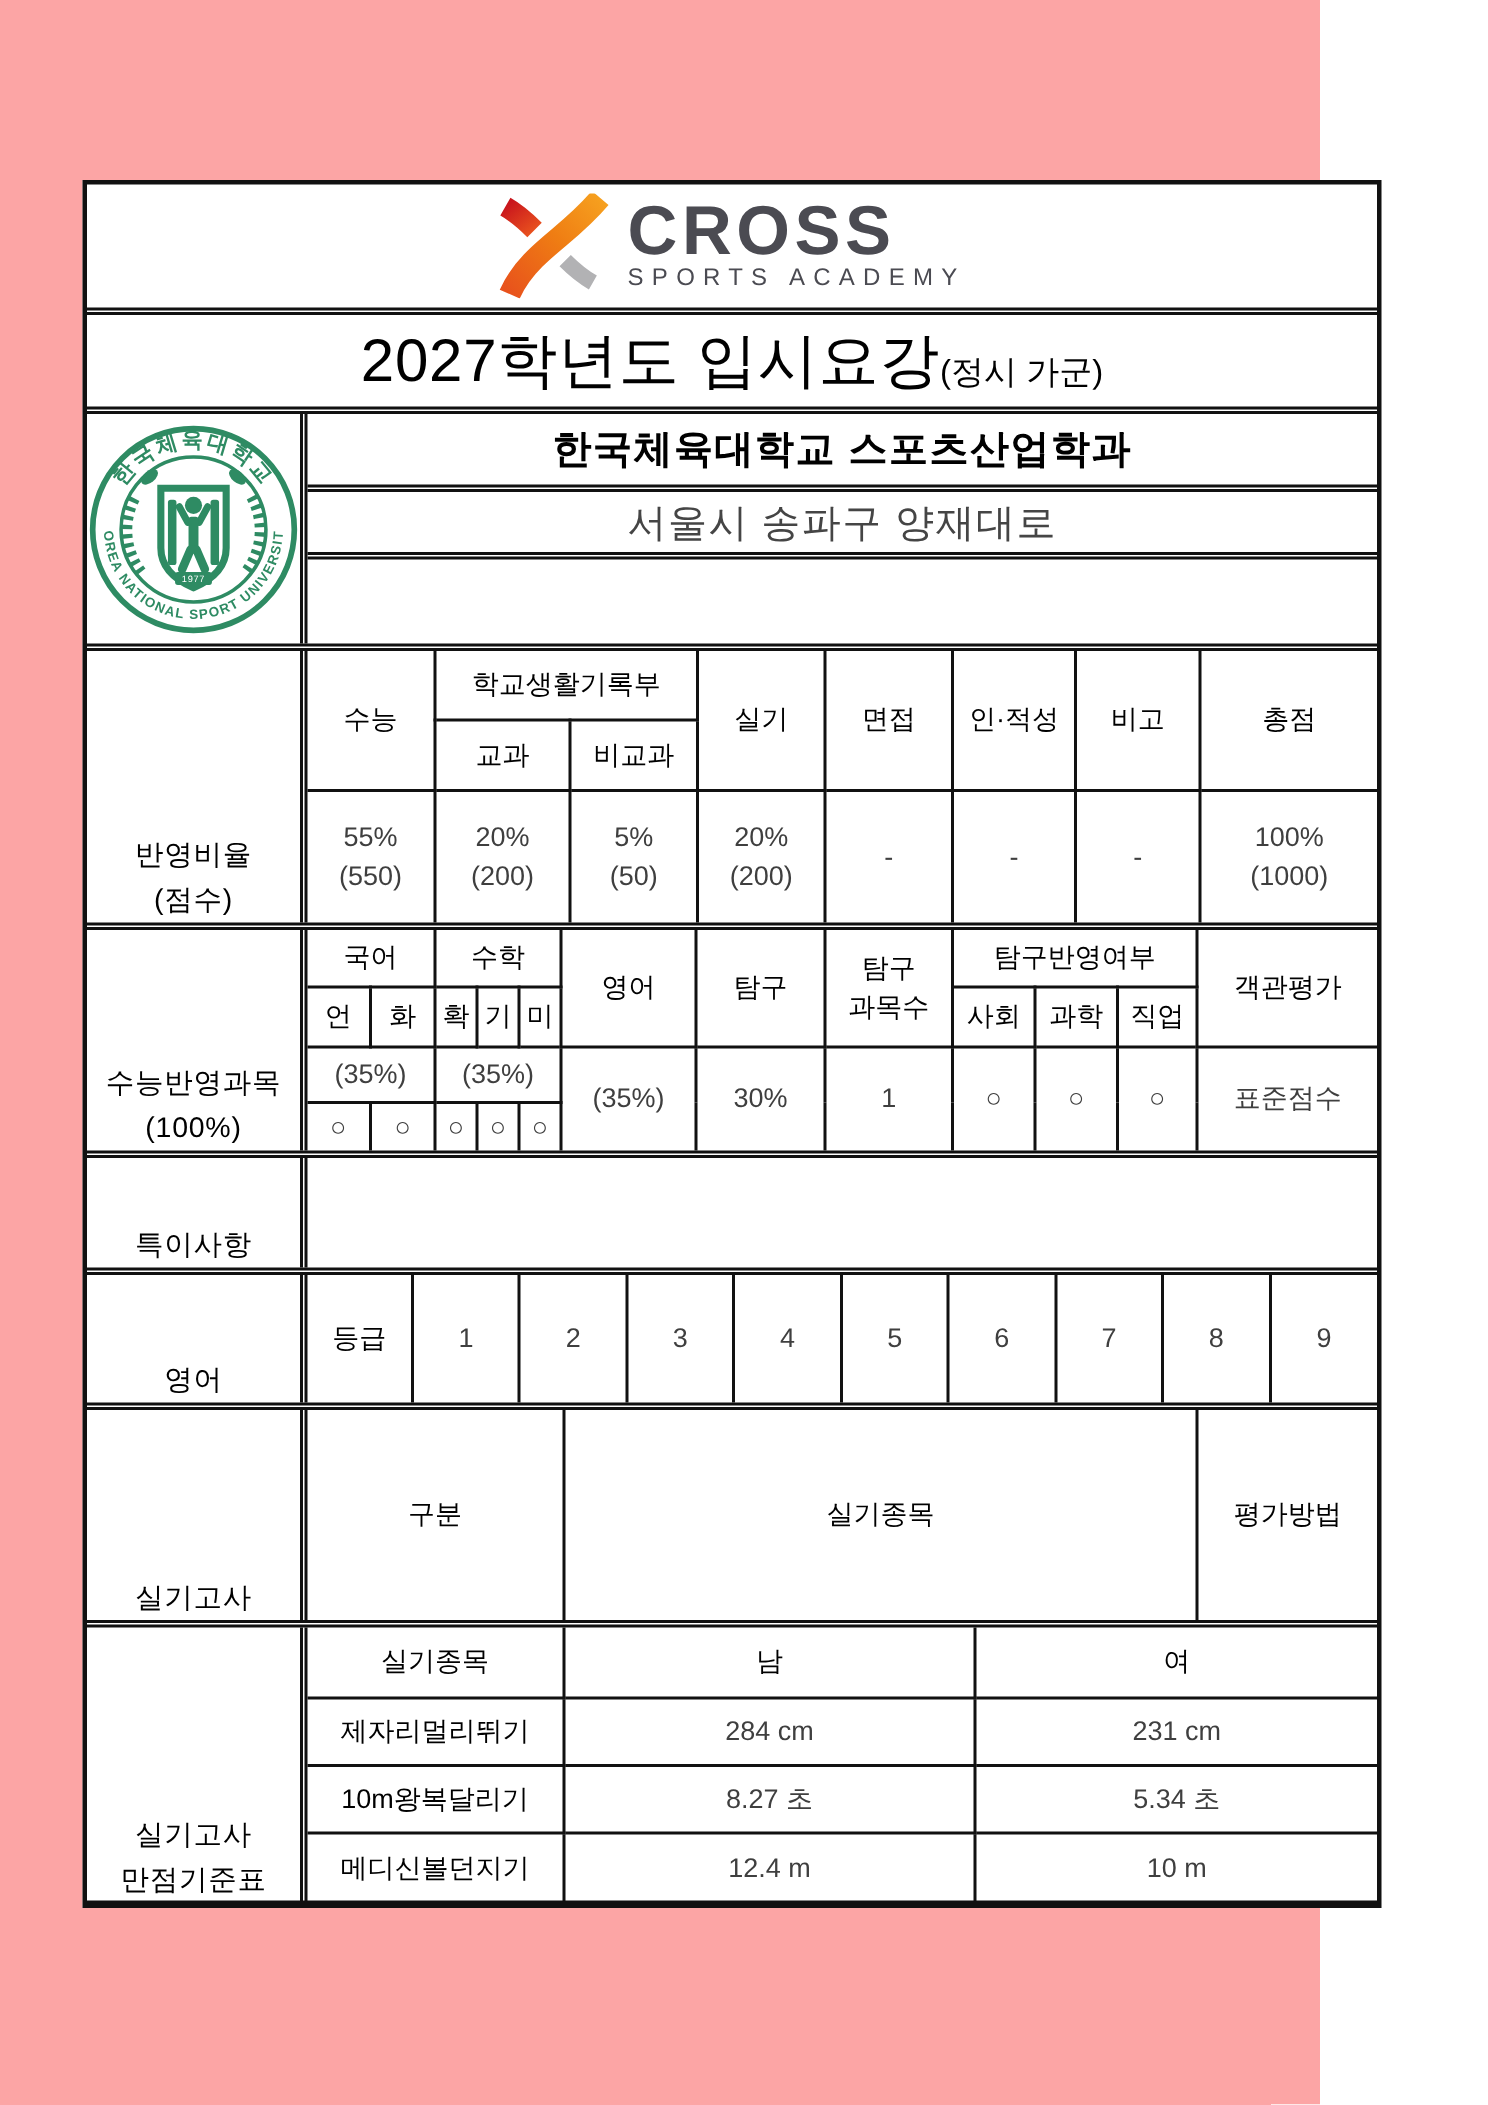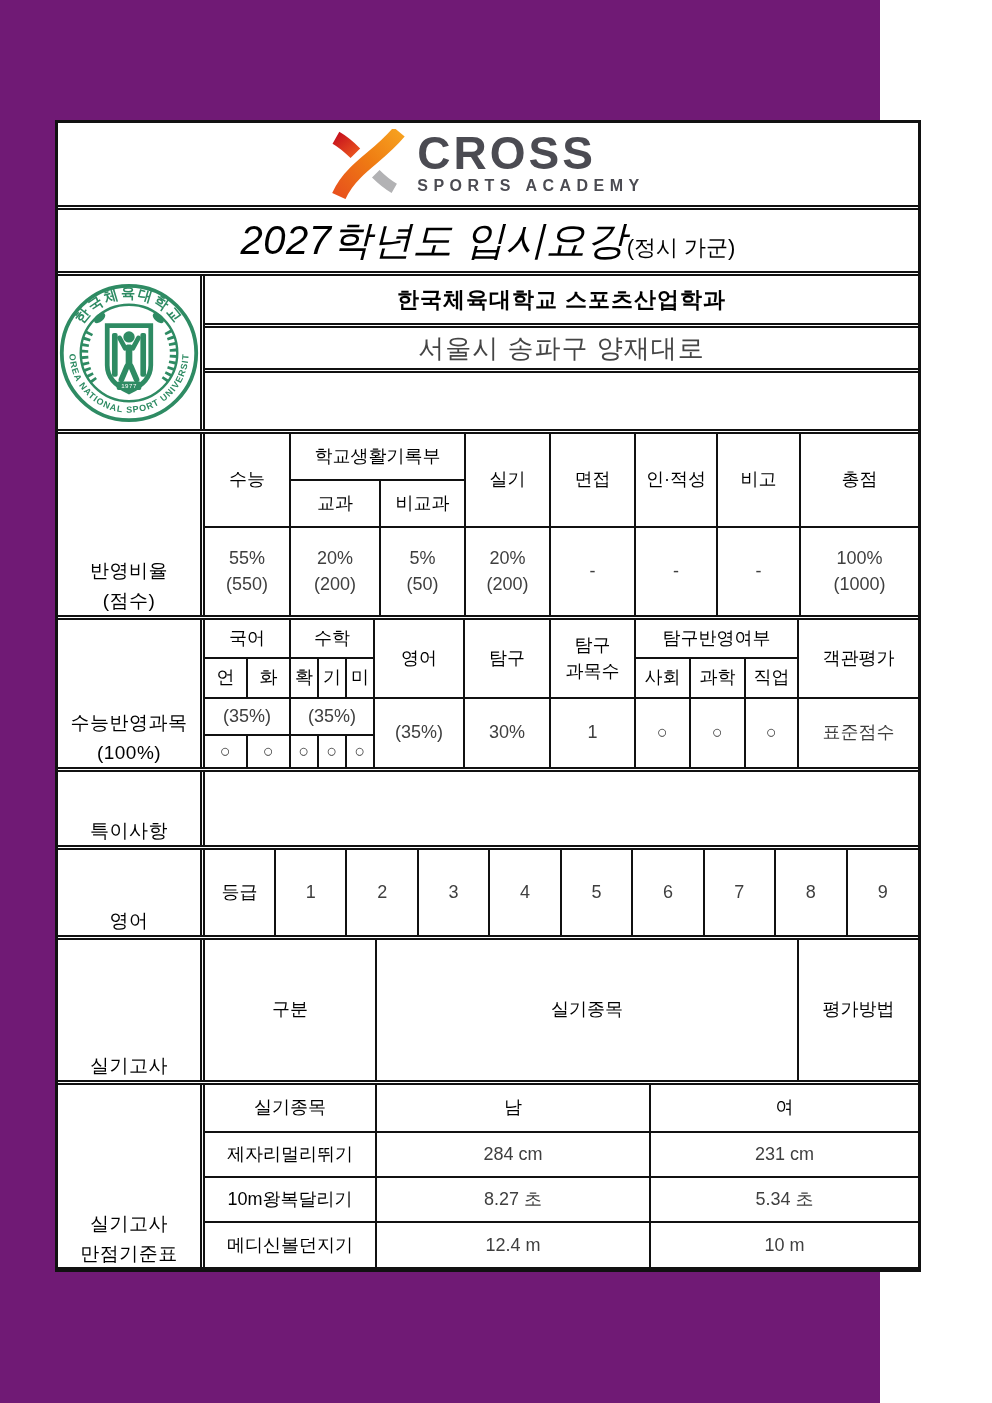--- a/index.html
+++ b/index.html
@@ -1,58 +1,58 @@
 <!DOCTYPE html>
 <html><head>
 <meta charset="utf-8">
 <style>
   * { box-sizing: border-box; margin: 0; padding: 0; }
   html,body { background:#ffffff; }
   .page {
     position: relative;
     width: 880px; height: 1403px;
-    background: #701a75;
+    background: #fca5a5;
     font-family: "Liberation Sans", "DejaVu Sans", sans-serif;
     color:#000;
   }
   .doc {
     position:absolute; left:55px; top:120px;
     width:866px; height:1152px;
     border:3px solid #111; border-bottom-width:5px;
     display:flex; flex-direction:column;
     background:#fff;
   }
   .sec { display:flex; border-top:5px double #111; flex:0 0 auto; }
   .sec.first { border-top:none; }
 
   
   .sec-logo { height:82px; align-items:center; justify-content:center; }
   .brandbox { display:flex; align-items:center; gap:12px; }
   .brand-texts { display:flex; flex-direction:column; align-items:flex-start; }
   .brand-name { font-size:46px; font-weight:800; letter-spacing:3px; color:#4b4b52; line-height:0.9; font-stretch:condensed; }
-  .brand-sub { font-size:16px; font-weight:700; letter-spacing:5.5px; color:#4b4b52; margin-top:3px; }
+  .brand-sub { font-size:16px; font-weight:400; letter-spacing:5.5px; color:#4b4b52; margin-top:3px; }
 
   
   .sec-title { height:66px; align-items:center; justify-content:center; }
-  .title-main { font-size:40px; color:#000; letter-spacing:0.5px;font-style:italic; }
+  .title-main { font-size:40px; color:#000; letter-spacing:0.5px; }
   .title-sub { font-size:22px; color:#000; align-self:center; margin-top:14px; }
 
   
   .label-col {
     flex:0 0 147px; width:147px;
     border-right:5px double #111;
     display:flex; flex-direction:column; align-items:center; justify-content:flex-end;
     font-size:19px; line-height:1.55; letter-spacing:0.5px; text-align:center;
   }
   .sec-content { flex:1 1 auto; display:flex; flex-direction:column; min-width:0; }
 
   
   .sec-univ { height:158px; }
   .seal-cell { justify-content:center; }
-  .univ-name { height:52px; border-bottom:5px double #111; display:flex; align-items:center; justify-content:center; font-size:22px; font-weight:bold; letter-spacing:1px; }
+  .univ-name { height:52px; border-bottom:5px double #111; display:flex; align-items:center; justify-content:center; font-size:26px; font-weight:bold; letter-spacing:1px; }
   .univ-addr { height:45px; border-bottom:5px double #111; display:flex; align-items:center; justify-content:center; font-size:26px; color:#454545; letter-spacing:1px; }
   .univ-recruit { flex:1 1 auto; display:flex; }
   .r-cell { flex:1 1 0; border-left:5px double #111; display:flex; flex-direction:column; align-items:center; justify-content:center; font-size:18px; line-height:1.45; }
   .r-cell:first-child { border-left:none; }
 
   
   table.grid { border-collapse:collapse; width:100%; height:100%; table-layout:fixed; }
   .grid td { border:2px solid #111; text-align:center; vertical-align:middle; font-size:18px; padding:1px; line-height:1.4; overflow:hidden; }
   .grid tr:first-child > td { border-top:none; }
   .grid tr:last-child > td { border-bottom:none; }

